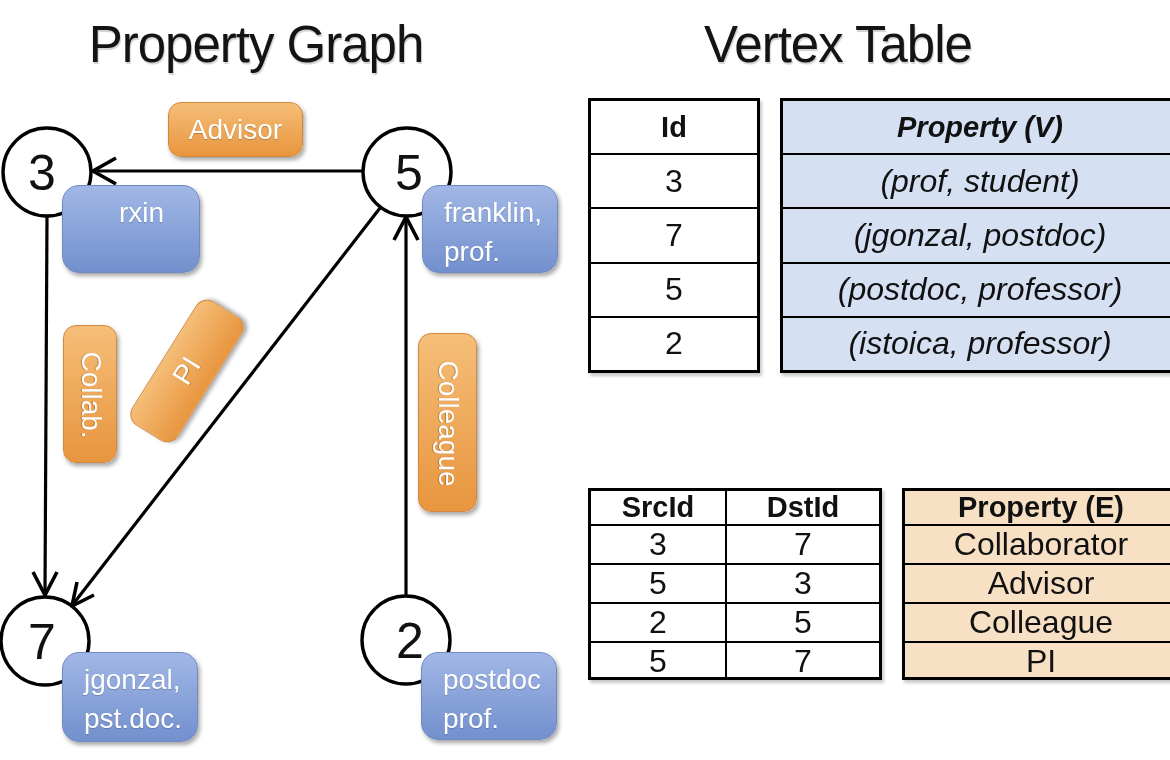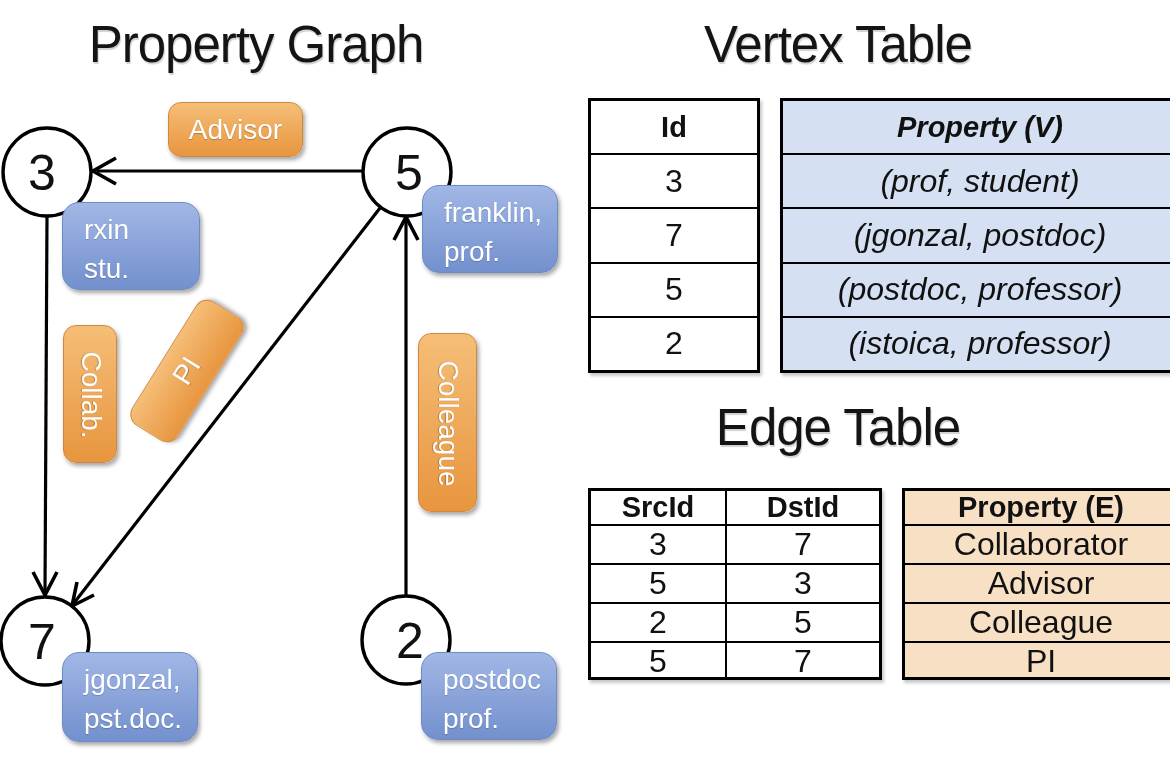--- a/index.html
+++ b/index.html
@@ -91,23 +91,22 @@
     </div>
 
     <div class="abs olabel" style="left:114px;top:344px;width:146px;height:54px;transform:rotate(-58deg);">
       <span>PI</span>
     </div>
 
     <div class="olabel-v" style="left:418px;top:333px;width:59px;height:179px;">
       <span class="vtext" style="width:179px;height:59px;left:-60px;top:60px;">Colleague</span>
     </div>
 
-    <div class="abs blabel" style="left:62px;top:202px;width:138px;height:88px;">
+    <div class="abs blabel" style="left:62px;top:185px;width:138px;height:88px;text-align:center;">
       <div>rxin</div>
-      <div>stu.</div>
     </div>
     <div class="abs blabel" style="left:422px;top:185px;width:136px;height:88px;">
       <div>franklin,</div>
       <div>prof.</div>
     </div>
     <div class="abs blabel" style="left:62px;top:652px;width:136px;height:90px;">
       <div>jgonzal,</div>
       <div>pst.doc.</div>
     </div>
     <div class="abs blabel" style="left:421px;top:652px;width:136px;height:88px;">
@@ -128,21 +127,20 @@
     </div>
     <div class="sub col vprop" style="width:400px;">
       <div class="c th">Property (V)</div>
       <div class="c td bt">(prof, student)</div>
       <div class="c td bt">(jgonzal, postdoc)</div>
       <div class="c td bt">(postdoc, professor)</div>
       <div class="c td bt">(istoica, professor)</div>
     </div>
   </div>
 
-  <div class="abs title" style="left:585px;top:398px;width:506px;">Edge Table</div>
 
   <div class="abs tblgroup" style="left:588px;top:488px;height:192px;">
     <div class="sub grid2" style="width:294px;">
       <div class="c th">SrcId</div>
       <div class="c th bl">DstId</div>
       <div class="c td bt">3</div>
       <div class="c td bt bl">7</div>
       <div class="c td bt">5</div>
       <div class="c td bt bl">3</div>
       <div class="c td bt">2</div>

